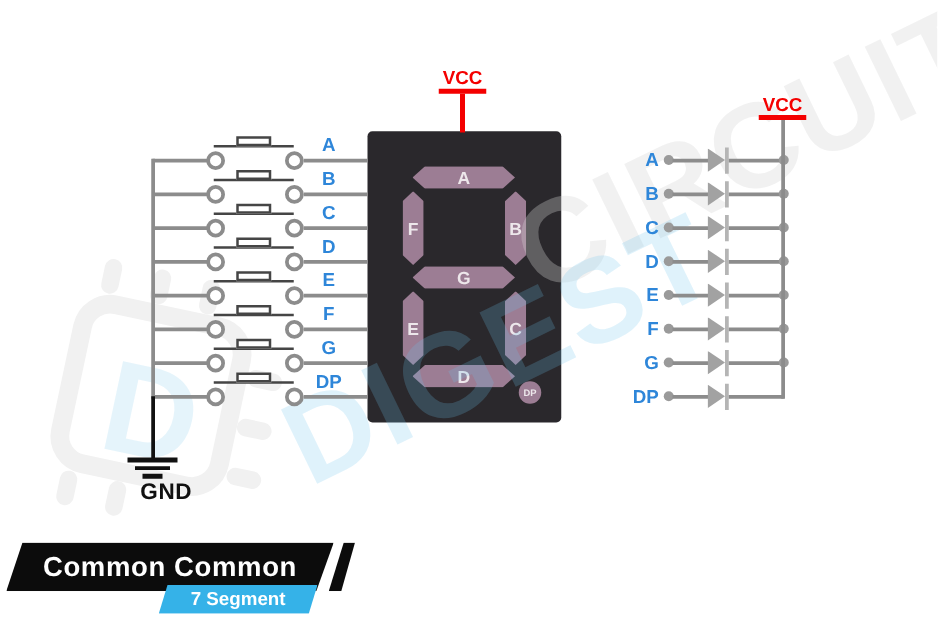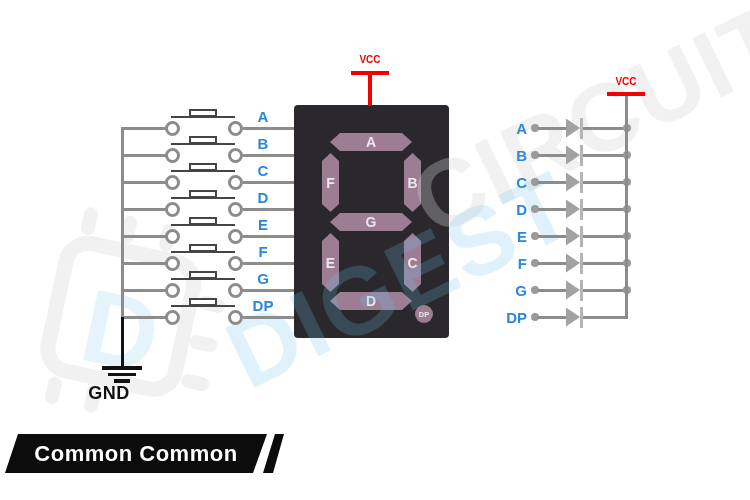--- a/index.html
+++ b/index.html
@@ -27,21 +27,21 @@
   .term{position:absolute;width:15px;height:15px;border:3px solid var(--wire);border-radius:50%;background:#fff;z-index:4;}
   .swbar{position:absolute;height:2px;background:var(--swdark);z-index:4;}
   .swbump{position:absolute;width:28px;height:8px;border:2px solid var(--swdark);background:#fff;z-index:4;}
   .pinlbl{position:absolute;z-index:5;font-weight:bold;font-size:15px;color:var(--pinblue);text-align:center;}
   .pinlbl-r{position:absolute;z-index:5;font-weight:bold;font-size:15px;color:var(--pinblue);text-align:right;line-height:19px;}
   .dot{position:absolute;width:8px;height:8px;border-radius:50%;background:var(--junction);z-index:4;}
   .diode-tri{position:absolute;width:14px;height:19px;background:var(--diode);clip-path:polygon(0 0,100% 50%,0 100%);z-index:4;}
   .diode-bar{position:absolute;width:3px;height:21px;background:var(--diodebar);z-index:4;}
 
   
-  .vcc-text{position:absolute;z-index:5;color:var(--red);font-weight:bold;font-size:10px;text-align:center;width:40px;}
+  .vcc-text{position:absolute;z-index:5;color:var(--red);font-weight:bold;font-size:15px;text-align:center;width:40px;}
   .vcc-bar{position:absolute;z-index:5;background:var(--red);height:4px;width:38px;}
   .vcc-stub{position:absolute;z-index:5;background:var(--red);width:4px;}
   .gnd-line{position:absolute;z-index:4;width:3px;background:var(--gndblk);}
   .gnd-bar{position:absolute;z-index:4;height:3.5px;background:var(--gndblk);}
   .gnd-lbl{position:absolute;z-index:5;font-weight:bold;font-size:18px;color:#111;text-align:center;width:56px;letter-spacing:0.5px;}
 
   
   .disp{position:absolute;left:294px;top:105px;width:155px;height:233px;background:var(--dispbg);border-radius:4px;z-index:2;}
   .seg{position:absolute;background:var(--seg);display:flex;align-items:center;justify-content:center;
        color:var(--segtxt);font-weight:bold;font-size:14px;z-index:2;}
@@ -136,21 +136,21 @@
       <div class="swbump" style="left:189px;top:297.5px;"></div>
       <div class="wire" style="left:242.5px;top:315.5px;width:51.5px;"></div>
       <div class="pinlbl" style="left:244px;top:297px;width:38px;">DP</div>
     </div>
   <div class="vbus" style="left:120.5px;top:126.5px;height:192px;"></div>
 
   <div class="gnd-line" style="left:120.75px;top:317px;height:50px;"></div>
   <div class="gnd-bar" style="left:102px;top:366px;width:40px;"></div>
   <div class="gnd-bar" style="left:108px;top:372.5px;width:28px;"></div>
   <div class="gnd-bar" style="left:114px;top:379px;width:16px;"></div>
-  <div class="gnd-lbl" style="left:81px;top:383px;">GND</div>
+  <div class="gnd-lbl" style="left:105px;top:383px;">GND</div>
 
   <div class="vcc-text" style="left:350px;top:54px;">VCC</div>
   <div class="vcc-bar" style="left:351px;top:71px;"></div>
   <div class="vcc-stub" style="left:368px;top:75px;height:31px;"></div>
 
   <div class="disp"></div>
   <div class="seg seg-h" style="left:330px;top:133px;">
       <span>A</span>
     </div>
   <div class="seg seg-v" style="left:322px;top:153px;">
@@ -233,14 +233,17 @@
       <div class="wire" style="left:583px;top:315.5px;width:43.5px;"></div>
     </div>
   <div class="vbus" style="left:624.5px;top:95px;height:223.5px;"></div>
   <div class="vcc-text" style="left:606px;top:76px;">VCC</div>
   <div class="vcc-bar" style="left:607px;top:91.5px;"></div>
 
   <div class="banner-black">
     <span>Common Common</span>
   </div>
   <div class="banner-tail"></div>
+  <div class="banner-blue">
+    <span>7 Segment</span>
+  </div>
 
 </div>
 
 </body></html>

